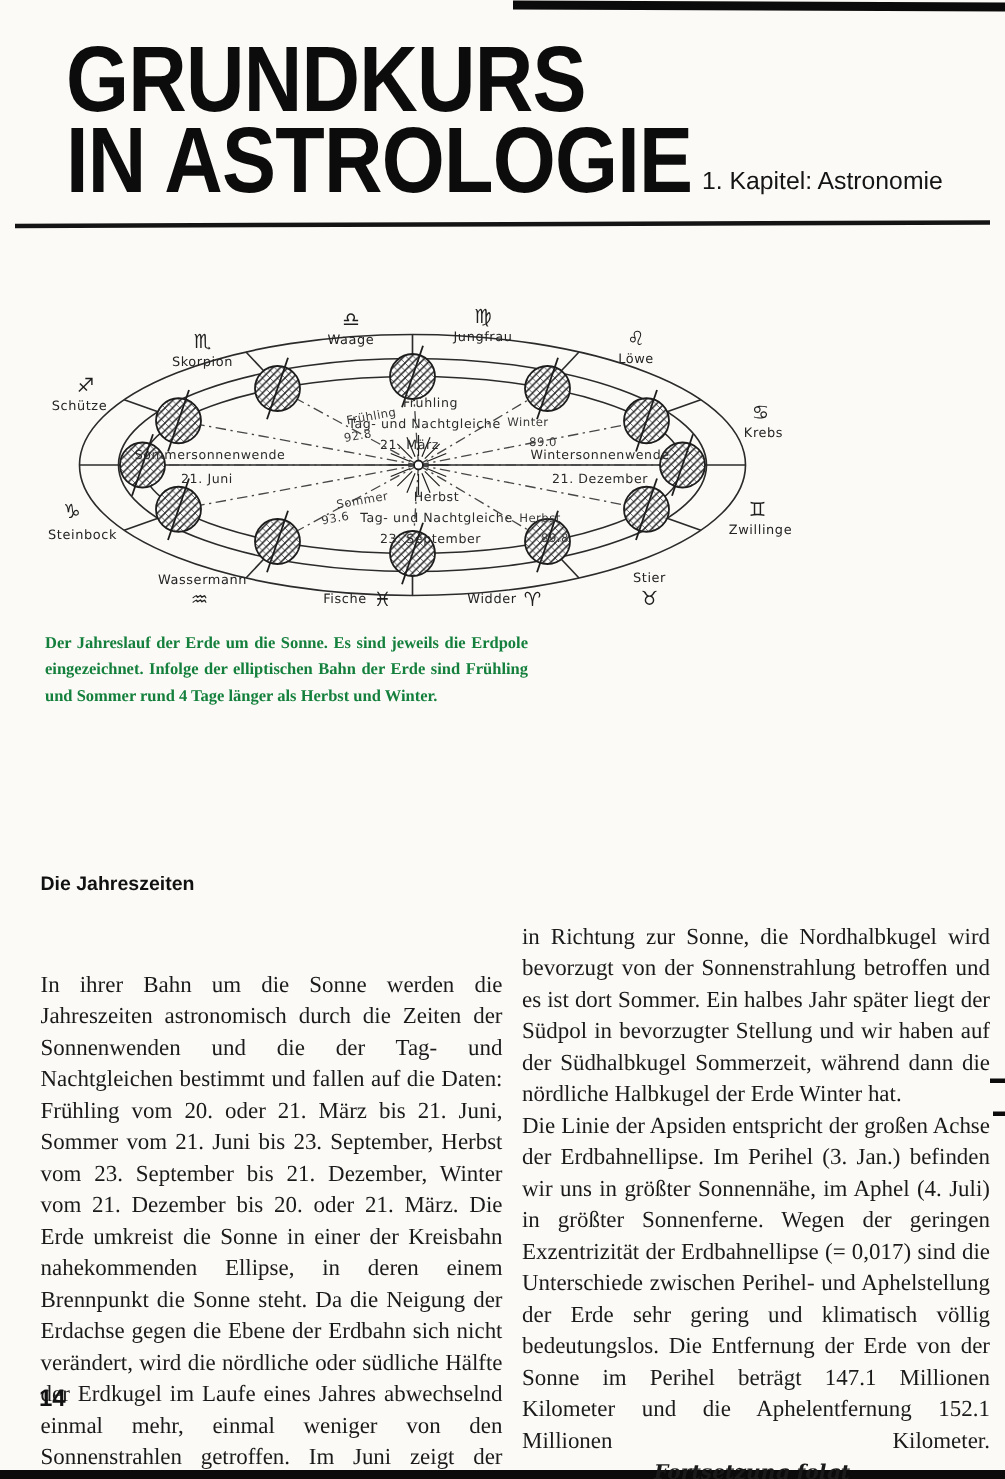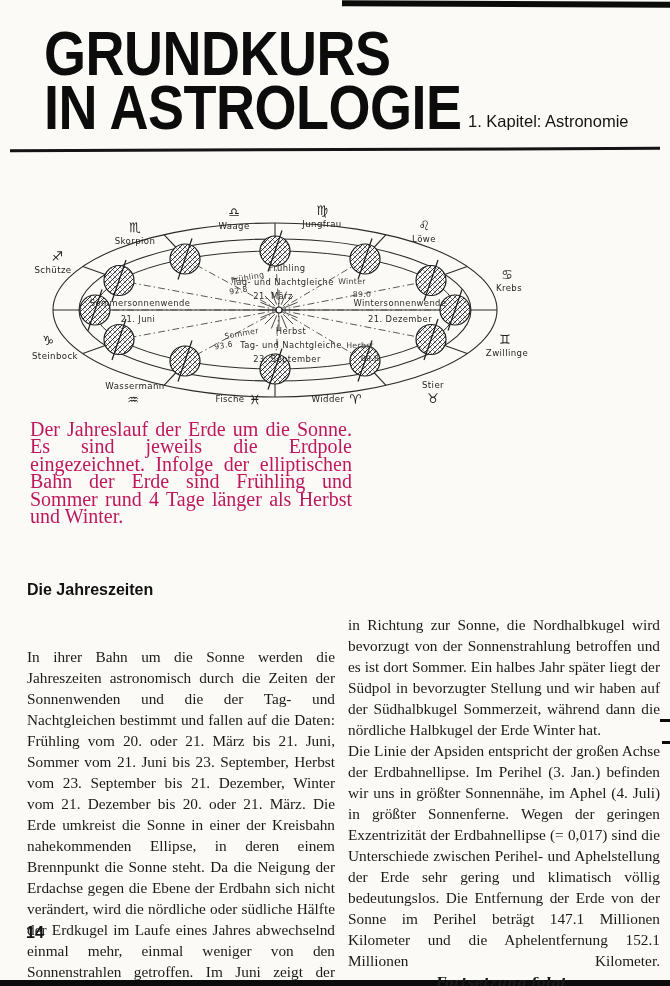--- a/index.html
+++ b/index.html
@@ -14,25 +14,25 @@
     font-family:"Liberation Sans",sans-serif;font-weight:bold;
     font-size:54px;letter-spacing:-0.5px;color:#0c0c0c;white-space:nowrap;
     transform:scaleY(1.15);transform-origin:left top;line-height:1;
   }
   .chapter{
     font-family:"Liberation Sans",sans-serif;font-size:16.5px;color:#141414;
     white-space:nowrap;
   }
   .rule{background:#141414;}
   .caption{
-    font-size:20px;line-height:17.4px;text-align:justify;color:#be185d;
+    font-size:11px;line-height:17.4px;text-align:justify;color:#15803d;font-weight:bold;
   }
   .heading{
     font-family:"Liberation Sans",sans-serif;font-weight:bold;
-    font-size:16px;color:#111;white-space:nowrap;
+    font-size:13px;color:#111;white-space:nowrap;
   }
   .col{
     font-size:15.3px;line-height:21px;text-align:justify;color:#1a1a1a;
   }
   .col p{margin:0;}
   .cont{
     font-family:"DejaVu Serif",serif;font-style:italic;font-weight:bold;
     font-size:13.5px;display:inline-block;margin-left:88px;white-space:nowrap;
   }
   .pagenum{

